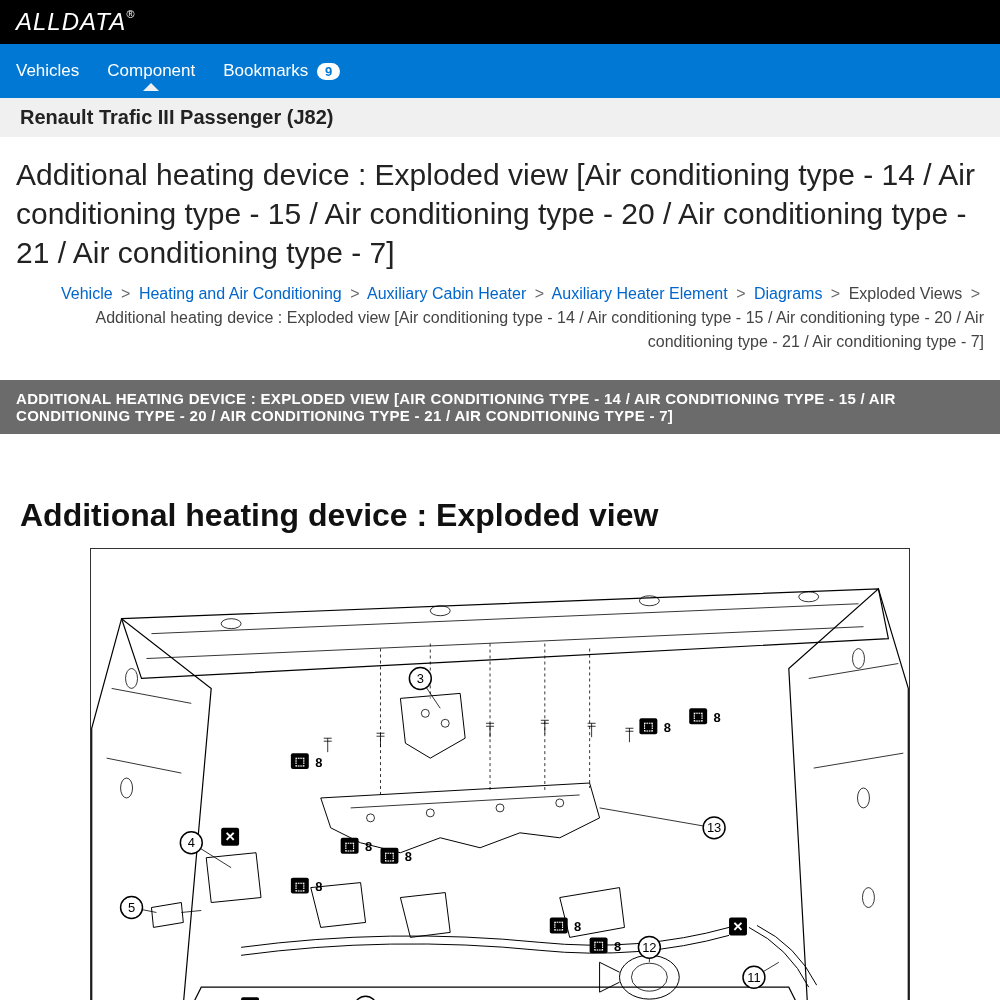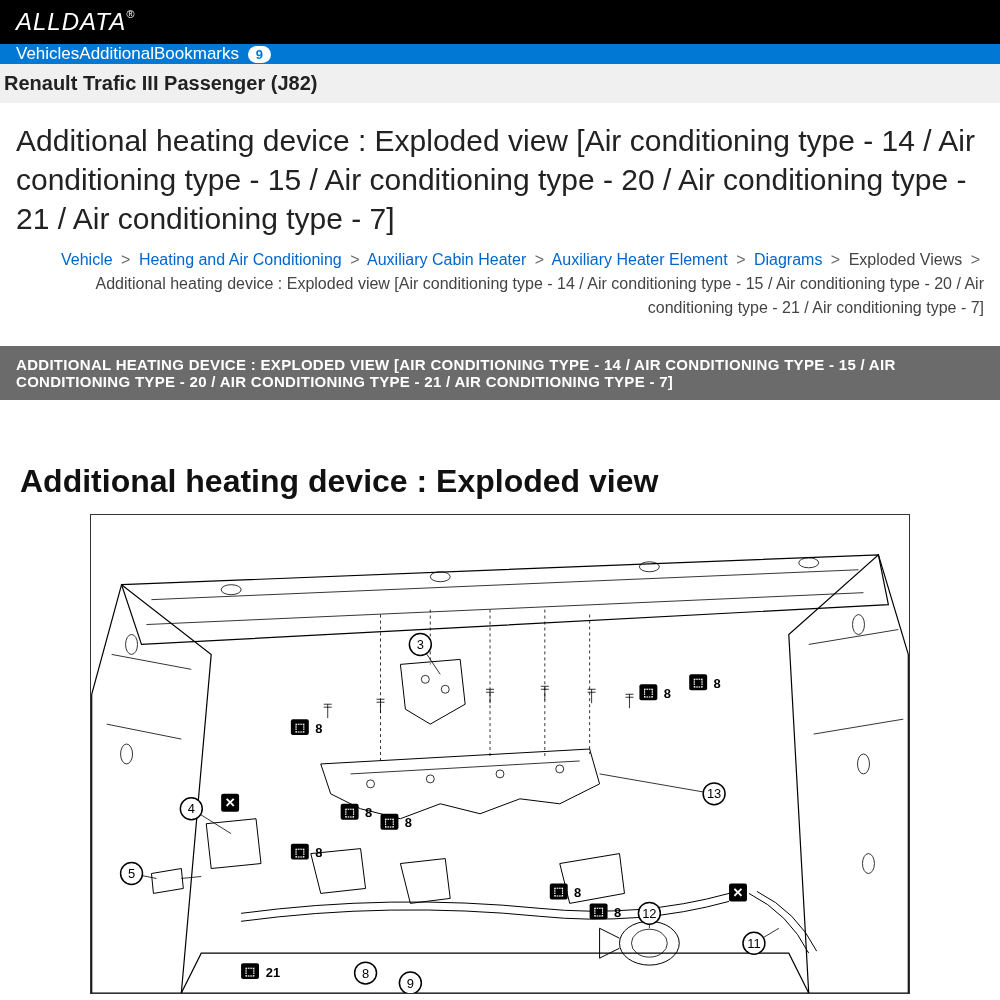--- a/index.html
+++ b/index.html
@@ -2,26 +2,26 @@
 <html><head>
   <meta charset="utf-8">
   <style>
     * { margin: 0; padding: 0; box-sizing: border-box; }
     body { font-family: "Segoe UI", Arial, sans-serif; background: #fff; width: 1000px; }
     
     .header-black { background: #000; padding: 8px 16px; }
     .logo { color: #fff; font-size: 24px; font-weight: 400; letter-spacing: 1px; font-style: italic; margin-top: 24px; }
     .logo-reg { font-size: 11px; vertical-align: top; }
     
-    .nav-blue { background: #0078d4; padding: 0 16px; display: flex; align-items: center; }
+    .nav-blue { background: #0078d4; padding: 17px 16px; display: flex; gap: 28px; align-items: center; }
     .nav-item { color: #fff; font-size: 17px; cursor: pointer; position: relative; }
     .nav-item.active::after { content: ''; position: absolute; bottom: -10px; left: 50%; transform: translateX(-50%); width: 0; height: 0; border-left: 8px solid transparent; border-right: 8px solid transparent; border-bottom: 8px solid #f0f0f0; }
     .badge { background: #fff; color: #0078d4; border-radius: 10px; padding: 1px 8px; font-size: 13px; font-weight: 600; margin-left: 4px; }
     
-    .vehicle-bar { background: #f0f0f0; padding: 8px 4px; display: flex; align-items: baseline; gap: 14px; }
+    .vehicle-bar { background: #f0f0f0; padding: 8px 20px; display: flex; align-items: baseline; gap: 14px; }
     .vehicle-name { font-size: 20px; font-weight: 700; color: #222; }
     .vehicle-details { font-size: 16px; color: #555; }
     
     .page-title { font-size: 30px; color: #222; padding: 18px 16px 0 16px; line-height: 1.3; font-weight: 400; }
     
     .breadcrumb { padding: 10px 16px; font-size: 16px; color: #444; line-height: 1.5; text-align: right; }
     .breadcrumb a { color: #0066cc; text-decoration: none; }
     .breadcrumb .sep { color: #666; margin: 0 4px; }
     
     .gray-banner { background: #6b6b6b; color: #fff; padding: 10px 16px; font-size: 15px; font-weight: 600; letter-spacing: 0.3px; margin-top: 16px; }
@@ -46,21 +46,21 @@
 <body>
 
 <div class="header-black">
   <span class="logo">
     <span>ALLDATA</span><span class="logo-reg">®</span>
   </span>
 </div>
 
 <div class="nav-blue">
   <span class="nav-item">Vehicles</span>
-  <span class="nav-item active">Additional</span>
+  <span class="nav-item active">Component</span>
   <span class="nav-item">
     <span>Bookmarks</span>
     <span class="badge">9</span>
   </span>
 </div>
 
 <div class="vehicle-bar">
   <span class="vehicle-name">Renault Trafic III Passenger (J82)</span>
 </div>
 

